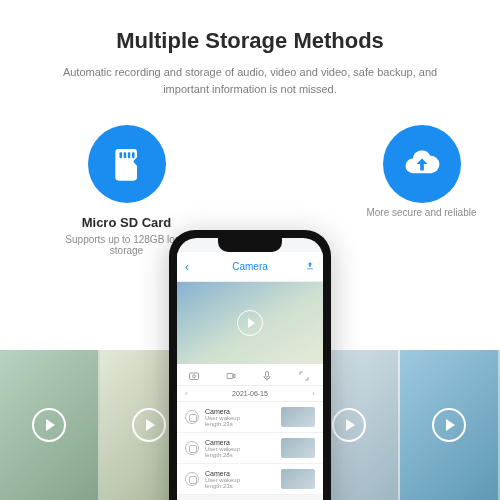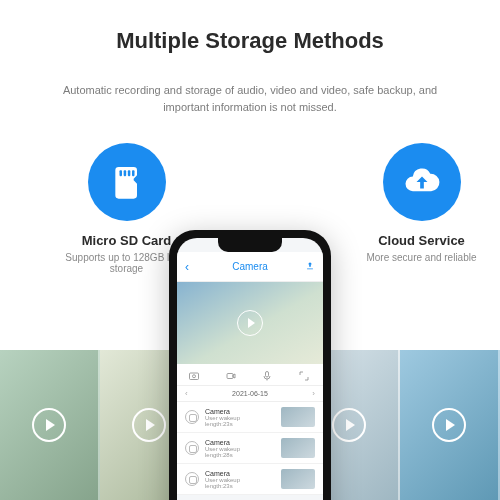--- a/index.html
+++ b/index.html
@@ -1,20 +1,20 @@
 <!DOCTYPE html>
 <html><head>
 <meta charset="utf-8">
 <style>
   * { box-sizing: border-box; margin: 0; padding: 0; }
   html, body { width: 500px; height: 500px; overflow: hidden; font-family: -apple-system, Helvetica, Arial, sans-serif; background: #fff; }
   .page { position: relative; width: 500px; height: 500px; }
   .hero { position: relative; width: 500px; height: 500px; }
   .title { text-align: center; font-size: 22px; font-weight: 600; color: #2b2b2b; padding-top: 28px; }
-  .subtitle { text-align: center; font-size: 11px; color: #7c7c7c; line-height: 1.5; max-width: 380px; margin: 28px auto 0; }
+  .subtitle { text-align: center; font-size: 11px; color: #7c7c7c; line-height: 1.5; max-width: 380px; margin: 10px auto 0; }
   .features { display: flex; justify-content: center; gap: 90px; margin-top: 28px; }
   .feature { display: flex; flex-direction: column; align-items: center; width: 160px; margin-left: 48px; }
   .circle { width: 78px; height: 78px; border-radius: 50%; background: #1b8cf0; display: flex; align-items: center; justify-content: center; }
   .feat-title { font-size: 13px; font-weight: 600; color: #2b2b2b; margin-top: 12px; }
   .feat-desc { font-size: 10px; color: #8a8a8a; margin-top: 4px; text-align: center; }
 
   
   .strip { position: absolute; left: 0; right: 0; bottom: 0; height: 150px; display: flex; }
   .thumb { position: relative; flex: 1; background: linear-gradient(140deg,#bcd9c6 0%, #9fbfa8 40%, #d8e1d0 100%); border-right: 2px solid rgba(255,255,255,.3); overflow: hidden; }
   .thumb:nth-child(1){ background: linear-gradient(135deg,#b7d2bf,#86a48c); }
@@ -70,21 +70,20 @@
         <div class="feat-desc">Supports up to 128GB local storage</div>
       </div>
 
       <div class="feature">
         <div class="circle">
           <svg width="44" height="44" viewBox="0 0 48 48">
             <path d="M34 34 h-20 a8 8 0 0 1 0-16 a10 10 0 0 1 19-3 a8 8 0 0 1 1 19 z" fill="#fff"></path>
             <path d="M24 18 l6 6 h-4 v7 h-4 v-7 h-4 z" fill="#1b8cf0"></path>
           </svg>
         </div>
-        <div class="feat-title">Cloud Service</div>
         <div class="feat-desc">More secure and reliable</div>
       </div>
     </div>
 
     <div class="strip">
       <div class="thumb">
           <div class="playring">
             <div class="playtri"></div>
           </div>
         </div>

